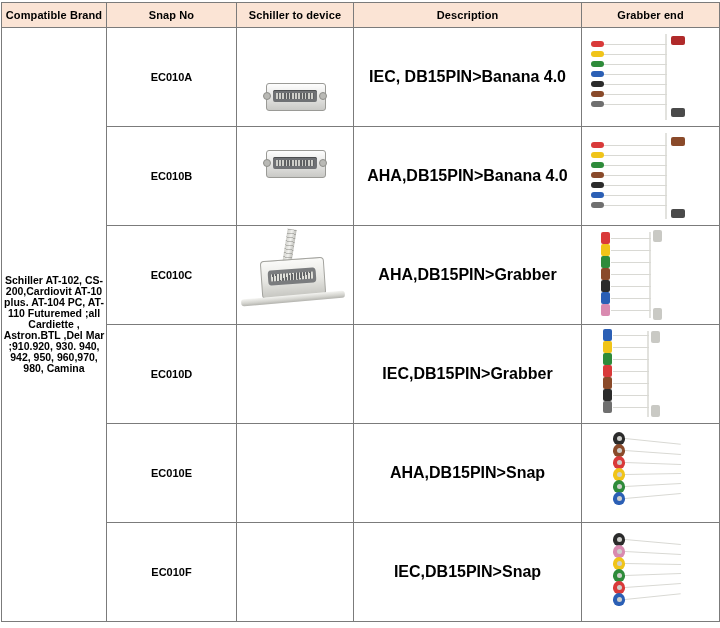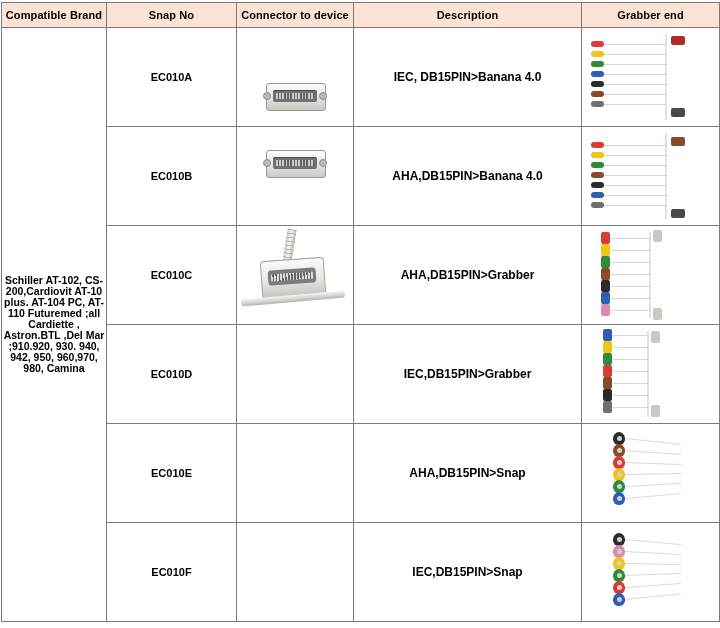--- a/index.html
+++ b/index.html
@@ -52,21 +52,21 @@
     line-height: 11px;
     color: #000000;
     padding: 2px 4px;
   }
   td.part-cell {
     font-size: 11px;
     font-weight: bold;
     color: #000000;
   }
   td.desc-cell {
-    font-size: 12px;
+    font-size: 16px;
     font-weight: bold;
     color: #000000;
     padding: 0 6px;
   }
   td.conn-cell, td.pat-cell {
     padding: 0;
   }
   tbody tr { height: 98px; }
 
   .img-wrap {
@@ -224,21 +224,21 @@
       <col class="c-brand">
         <col class="c-part">
         <col class="c-conn">
         <col class="c-desc">
         <col class="c-pat">
     </colgroup>
     <thead>
       <tr>
         <th>Compatible Brand</th>
         <th>Snap No</th>
-        <th>Connector to device</th>
+        <th>Schiller to device</th>
         <th>Description</th>
         <th>Grabber end</th>
       </tr>
     </thead>
     <tbody>
 
       <tr>
         <td class="brand-cell" rowspan="6">Schiller  AT-102, CS-200,Cardiovit AT-10 plus.   AT-104 PC, AT-110 Futuremed ;all Cardiette , Astron.BTL ,Del Mar ;910.920, 930.  940, 942, 950, 960,970, 980, Camina</td>
         <td class="part-cell">EC010A</td>
         <td class="conn-cell">

